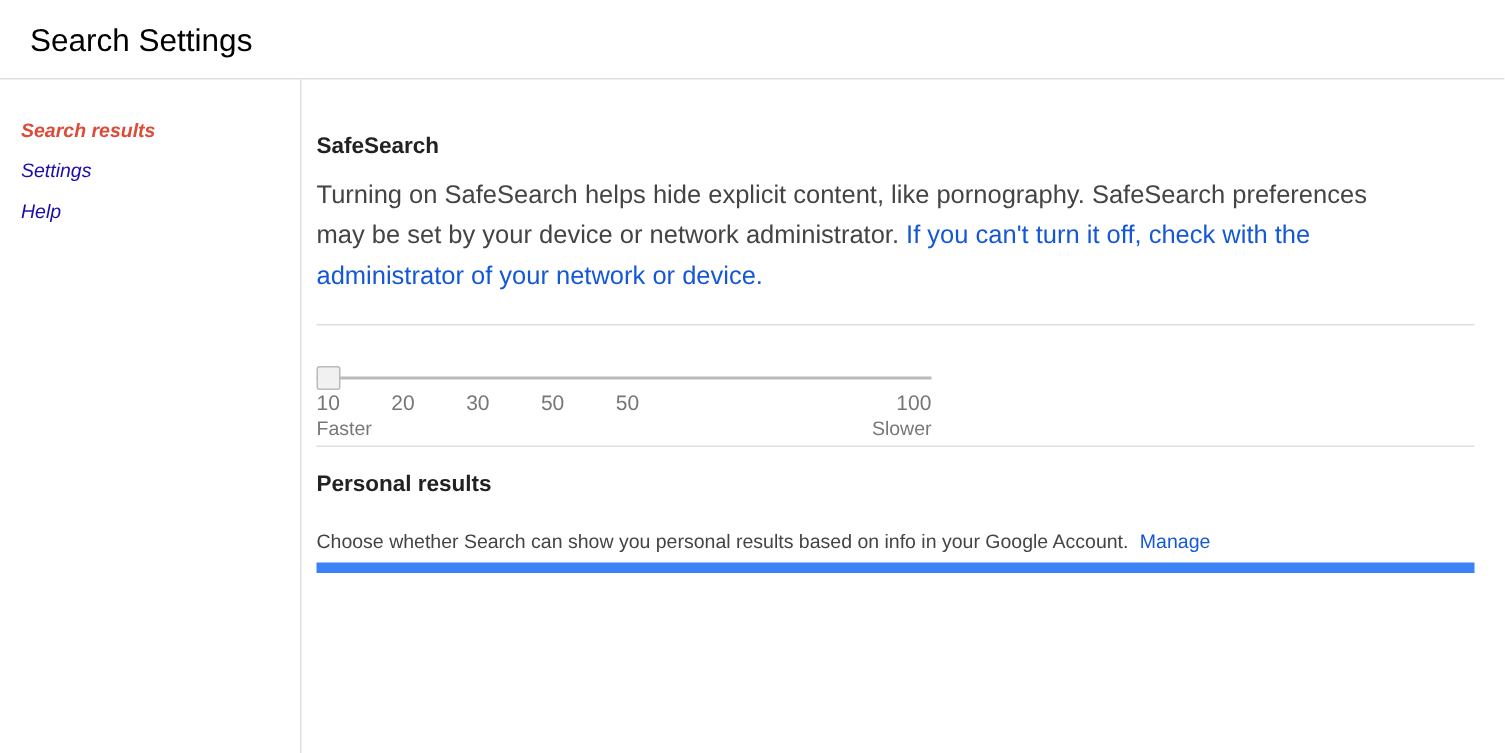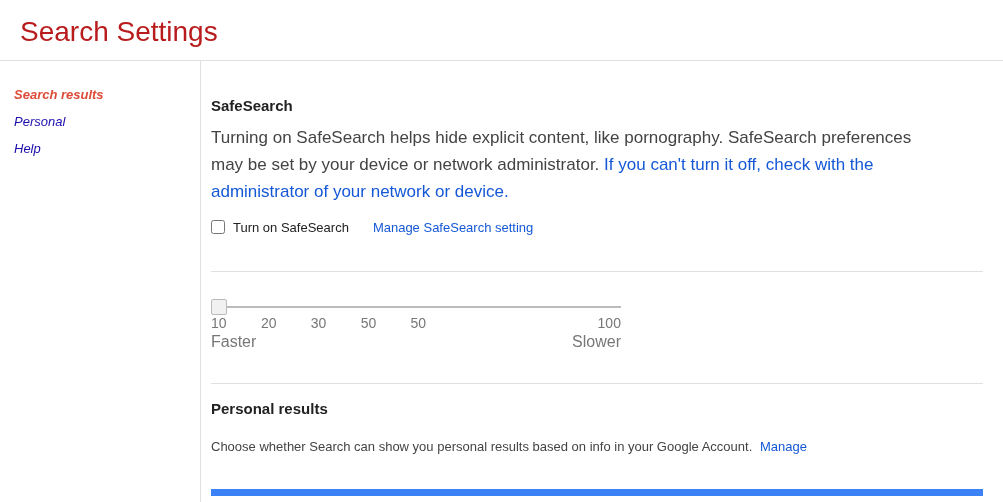--- a/index.html
+++ b/index.html
@@ -7,22 +7,22 @@
       font-family: Arial, sans-serif;
       font-size: 13px;
       color: #222;
       background: #fff;
     }
     .page-header {
       padding: 16px 20px 12px 20px;
       border-bottom: 1px solid #e0e0e0;
     }
     .page-title {
-      font-size: 28px;
-      color: #b91c1c;
+      font-size: 21px;
+      color: #000000;
       font-weight: normal;
     }
     .layout {
       display: flex;
       min-height: 460px;
     }
     .sidebar {
       width: 200px;
       padding: 20px 10px;
       flex-shrink: 0;
@@ -39,21 +39,21 @@
     .sidebar-item.active {
       color: #dd4b39;
       font-weight: bold;
     }
     .main-content {
       flex: 1;
       padding: 20px 20px 20px 10px;
       border-left: 1px solid #e0e0e0;
     }
     .section {
-      padding: 16px 0 32px 0;
+      padding: 16px 0 4px 0;
       border-bottom: 1px solid #e0e0e0;
     }
     .section-title {
       font-size: 15px;
       font-weight: bold;
       color: #222;
       margin-bottom: 10px;
     }
     .section-desc {
       font-size: 17px;
@@ -130,21 +130,21 @@
       color: #777;
       text-align: center;
     }
     .slider-speed {
       display: flex;
       justify-content: space-between;
       width: 410px;
       margin-top: 2px;
     }
     .speed-label {
-      font-size: 16px;
+      font-size: 13px;
       color: #777;
     }
     .personal-desc {
       font-size: 13px;
       color: #444;
       line-height: 1.6;
       max-width: 730px;
       margin-top: 20px;
     }
     .personal-desc .link {
@@ -155,37 +155,32 @@
 </head>
 <body>
 
 <div class="page-header">
   <h1 class="page-title">Search Settings</h1>
 </div>
 
 <div class="layout">
   <nav class="sidebar">
     <a class="sidebar-item active" href="#">Search results</a>
-    <a class="sidebar-item" href="#">Personal</a>
+    <a class="sidebar-item" href="#">Settings</a>
     <a class="sidebar-item" href="#">Help</a>
   </nav>
 
   <main class="main-content">
 
     <section class="section">
       <div class="section-title">SafeSearch</div>
       <p class="section-desc">
         <span>Turning on SafeSearch helps hide explicit content, like pornography. SafeSearch preferences may be set by your device or network administrator.</span>
         <a class="link" href="#"><span>If you can't turn it off, check with the administrator of your network or device.</span></a>
       </p>
-      <div class="checkbox-row">
-        <input type="checkbox" id="safesearch-cb" style="">
-        <label for="safesearch-cb" class="checkbox-label">Turn on SafeSearch</label>
-        <a class="manage-link" href="#">Manage SafeSearch setting</a>
-      </div>
     </section>
 
     <section class="section">
       <div class="slider-section">
         <div class="slider-container">
           <input type="range" class="slider-input" min="10" max="100" value="10" step="10" style="">
         </div>
         <div class="slider-labels">
           <span class="slider-label-item">10</span>
           <span class="slider-label-item">20</span>

